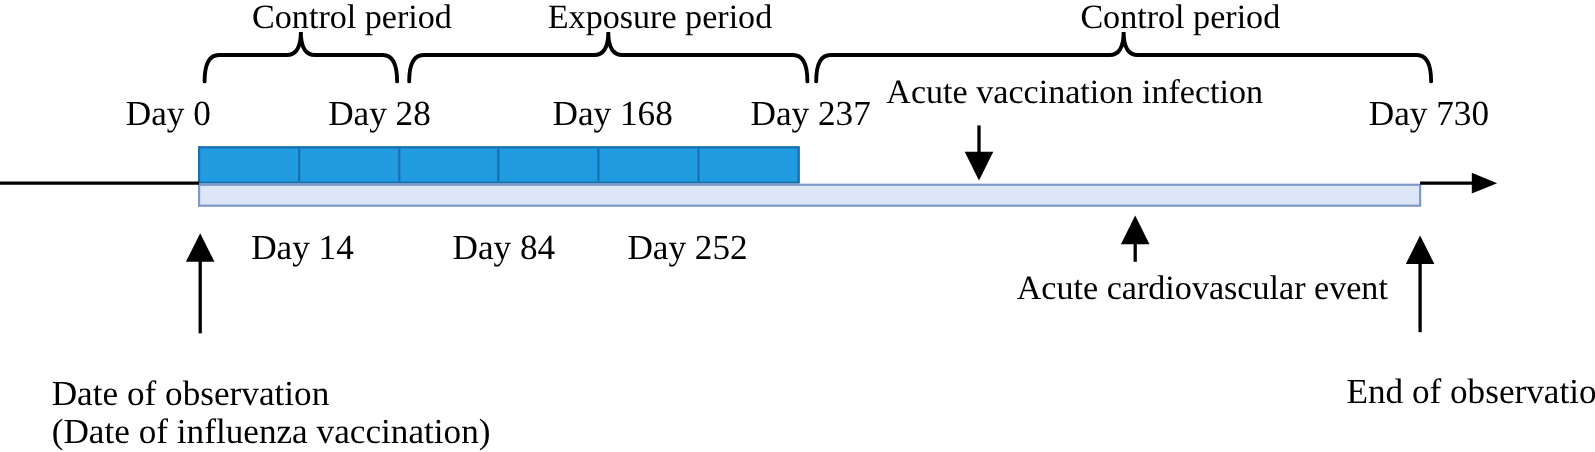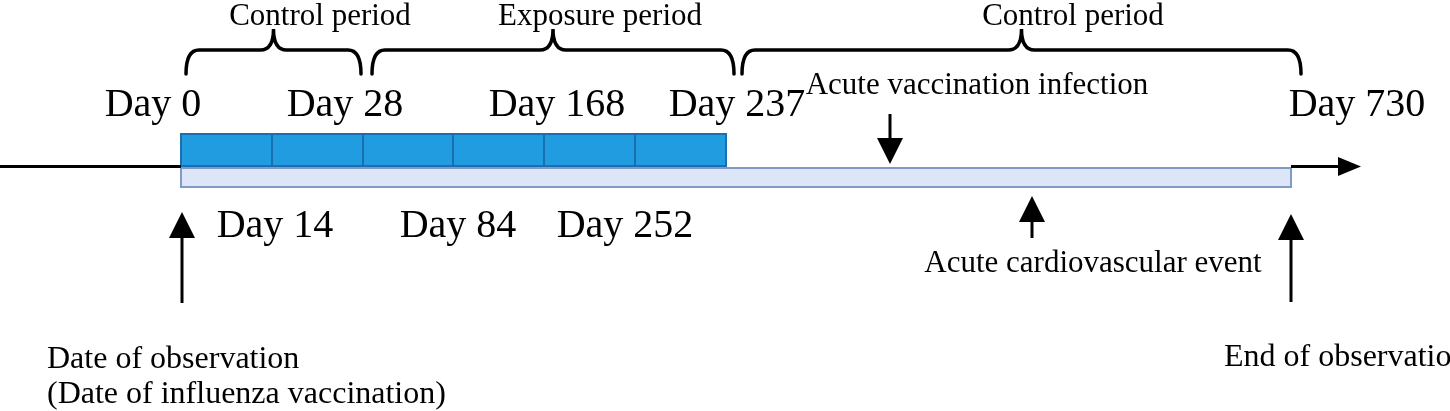--- a/index.html
+++ b/index.html
@@ -8,21 +8,21 @@
     width: 1450px;
     height: 411px;
     background: #ffffff;
     overflow: hidden;
     font-family: Liberation Serif, serif;
     color: var(--text, #000);
   }
   .layer { position: absolute; left: 0; top: 0; }
   .lbl {
     position: absolute;
-    font-size: 40px;
+    font-size: 32px;
     line-height: 32px;
     white-space: nowrap;
     color: var(--text, #000);
   }
   .lbl.center { transform: translateX(-50%); }
   .title { font-size: 31px; line-height: 33px; }
   .event { font-size: 31px; line-height: 33px; }
   .note  { font-size: 32px; line-height: 35px; }
   .dark-bar {
     position: absolute;
@@ -90,21 +90,21 @@
   </svg>
 
   <div class="lbl center title" style="left:320px;  top:-2px;">Control period</div>
   <div class="lbl center title" style="left:600px;  top:-2px;">Exposure period</div>
   <div class="lbl center title" style="left:1073px; top:-2px;">Control period</div>
 
   <div class="lbl center" style="left:153px;  top:87px;">Day 0</div>
   <div class="lbl center" style="left:345px;  top:87px;">Day 28</div>
   <div class="lbl center" style="left:557px;  top:87px;">Day 168</div>
   <div class="lbl center" style="left:737px;  top:87px;">Day 237</div>
-  <div class="lbl center" style="left:1357px; top:87px;">Day 730</div>
+  <div class="lbl center" style="left:1299px; top:87px;">Day 730</div>
 
   <div class="lbl center" style="left:275px; top:208px;">Day 14</div>
   <div class="lbl center" style="left:458px; top:208px;">Day 84</div>
   <div class="lbl center" style="left:625px; top:208px;text-align:center;">Day 252</div>
 
   <div class="lbl center event" style="left:977px; top:67px;">Acute vaccination infection</div>
   <div class="lbl center event" style="left:1093px; top:245px;">Acute cardiovascular event</div>
 
   <div class="lbl note" style="left:47px; top:340px;">
     <div>Date of observation</div>

